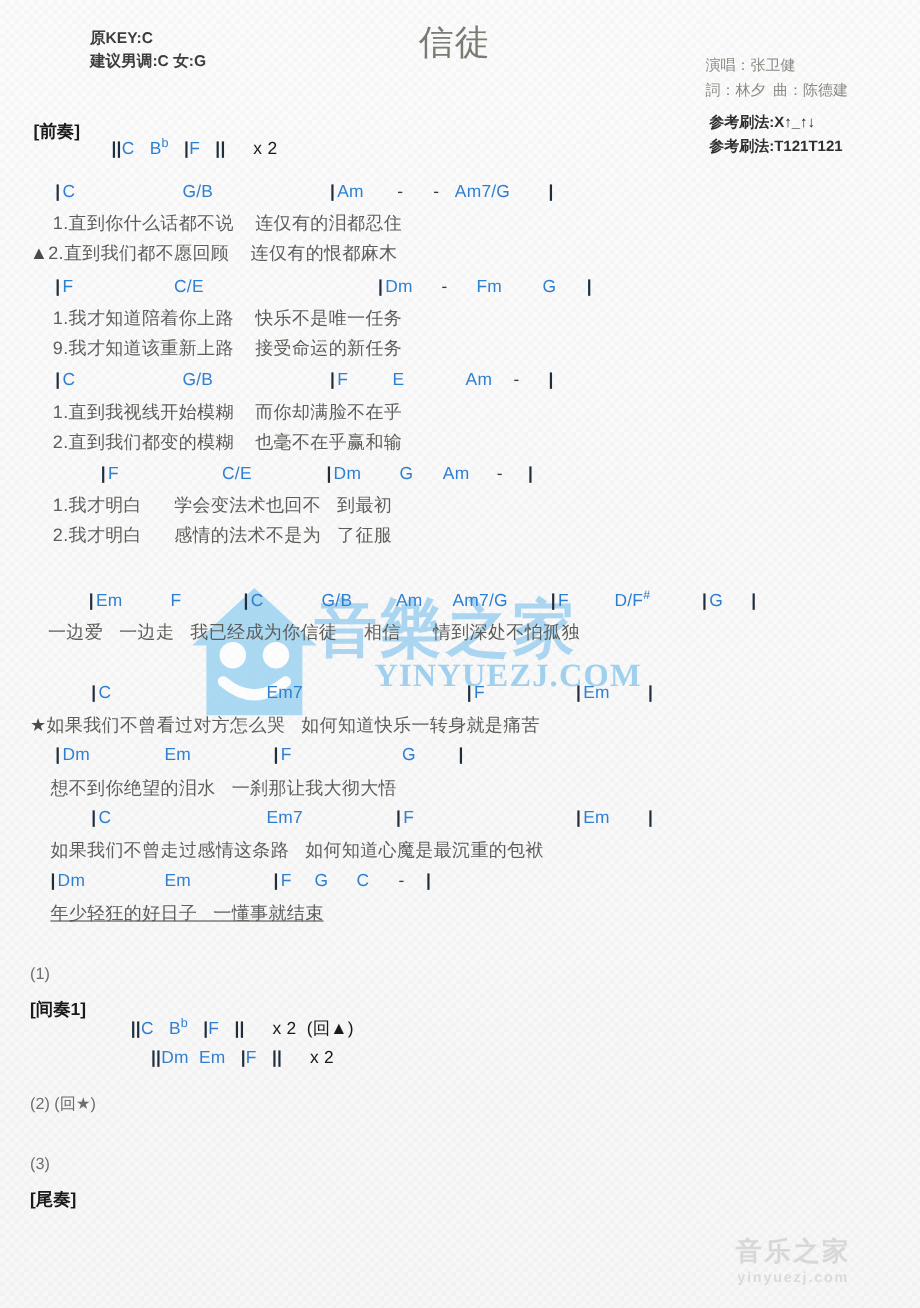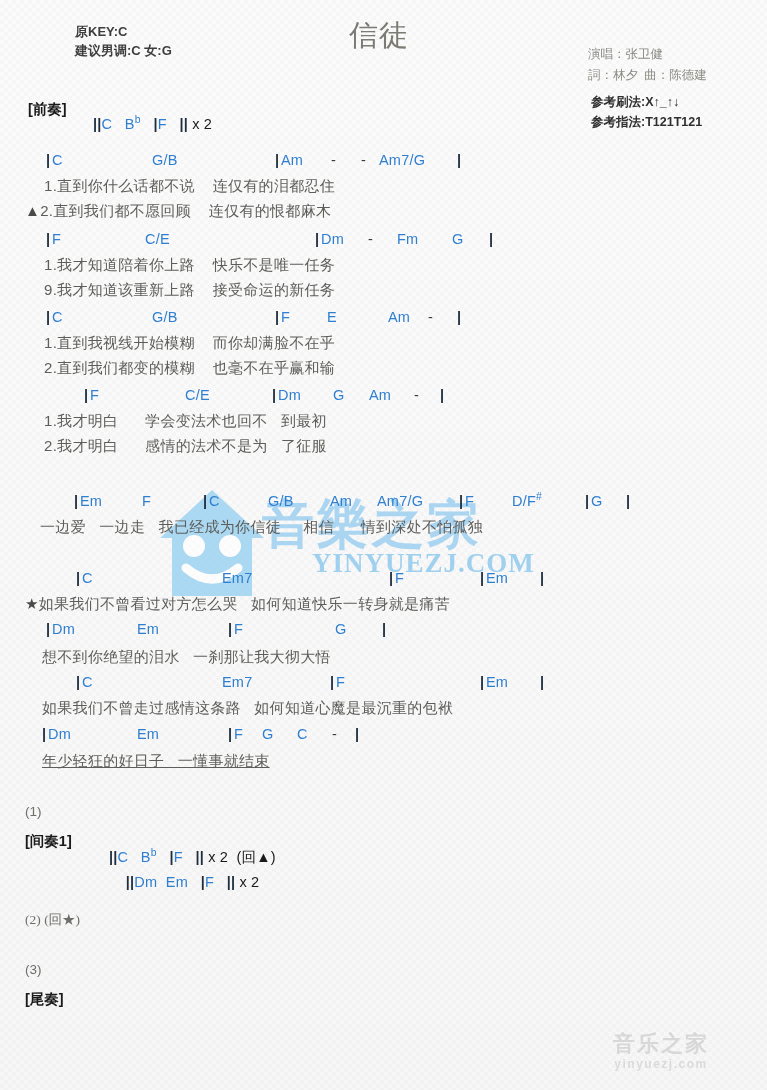--- a/index.html
+++ b/index.html
@@ -66,21 +66,21 @@
     font-weight: 700;
   }
   .chordline {
     font-size: 14.5px;
     color: #2b6fc2;
     letter-spacing: 0.2px;
   }
   .chordline .bar { color: #1f2d3d; font-weight: 700; }
   .chordline .ch { color: #2f7fd1; }
   .chordline .dash { color: #3a3a3a; }
-  .chordline .x2 { color: #1a1a1a; }
+  .chordline .x2 { color: #1a1a1a; padding-left: 19px; }
   .chordline sup {
     font-size: 0.72em;
     vertical-align: super;
     line-height: 0;
   }
   .lyricline {
     font-size: 15px;
     color: #5d5d5a;
     letter-spacing: 0.3px;
   }
@@ -176,21 +176,21 @@
 
   <div class="abs meta-text" style="left:75px; top:22px;">原KEY:C</div>
   <div class="abs meta-text" style="left:75px; top:41px;">建议男调:C 女:G</div>
 
   <div class="abs title" style="left:349px; top:16px;">信徒</div>
 
   <div class="abs credits" style="left:588px; top:44px;">演唱：张卫健</div>
   <div class="abs credits" style="left:588px; top:65px;">詞：林夕  曲：陈德建</div>
 
   <div class="abs tech" style="left:591px; top:92px;">参考刷法:X↑_↑↓</div>
-  <div class="abs tech" style="left:591px; top:112px;">参考指法:T121T121</div>
+  <div class="abs tech" style="left:591px; top:112px;">参考刷法:T121T121</div>
 
   <div class="abs section-tag" style="left:28px; top:100px;">[前奏]</div>
   <div class="abs chordline" style="left:76px; top:100px;">
     <span class="bar">||</span><span class="ch">C</span>&nbsp;&nbsp;&nbsp;<span class="ch">B<sup>b</sup></span>&nbsp;&nbsp;&nbsp;<span class="bar">|</span><span class="ch">F</span>&nbsp;&nbsp;&nbsp;<span class="bar">||</span><span class="x2"> x 2</span>
   </div>
 
   <div id="verse-host">
       <div class="abs chordline" style="left: 0px; top: 152px; width: 767px;"><span class="abs bar" style="left: 46px; top: 0px;">|</span><span class="abs ch" style="left: 52px; top: 0px;">C</span><span class="abs ch" style="left: 152px; top: 0px;">G/B</span><span class="abs bar" style="left: 275px; top: 0px;">|</span><span class="abs ch" style="left: 281px; top: 0px;">Am</span><span class="abs dash" style="left: 331px; top: 0px;">-</span><span class="abs dash" style="left: 361px; top: 0px;">-</span><span class="abs ch" style="left: 379px; top: 0px;">Am7/G</span><span class="abs bar" style="left: 457px; top: 0px;">|</span></div>
       <div class="abs lyricline" style="left: 44px; top: 177px;"><span>1.直到你什么话都不说    连仅有的泪都忍住</span></div>
       <div class="abs lyricline" style="left: 25px; top: 202px;"><span class="marker">▲</span><span>2.直到我们都不愿回顾    连仅有的恨都麻木</span></div>
@@ -221,21 +221,21 @@
   <div class="abs numlabel" style="left:25px; top:804px;">(1)</div>
 
   <div class="abs section-tag" style="left:25px; top:832px;">[间奏1]</div>
   <div class="abs chordline" style="left:92px; top:832px;">
     <span class="bar">||</span><span class="ch">C</span>&nbsp;&nbsp;&nbsp;<span class="ch">B<sup>b</sup></span>&nbsp;&nbsp;&nbsp;<span class="bar">|</span><span class="ch">F</span>&nbsp;&nbsp;&nbsp;<span class="bar">||</span><span class="x2"> x 2&nbsp; (回▲)</span>
   </div>
   <div class="abs chordline" style="left:92px; top:858px;">
     <span class="bar">&nbsp;&nbsp;&nbsp;&nbsp;||</span><span class="ch">Dm</span>&nbsp;&nbsp;<span class="ch">Em</span>&nbsp;&nbsp;&nbsp;<span class="bar">|</span><span class="ch">F</span>&nbsp;&nbsp;&nbsp;<span class="bar">||</span><span class="x2"> x 2</span>
   </div>
 
-  <div class="abs numlabel" style="left:25px; top:911px;font-family:Liberation Serif, serif;"><span>(2)</span>&nbsp;<span>(回★)</span></div>
+  <div class="abs numlabel" style="left:25px; top:911px;"><span>(2)</span>&nbsp;<span>(回★)</span></div>
 
   <div class="abs numlabel" style="left:25px; top:962px;">(3)</div>
 
   <div class="abs section-tag" style="left:25px; top:990px;">[尾奏]</div>
 
 </div>
 
 <div class="wm-bottom">
   <span class="b1">音乐之家</span>
   <span class="b2">yinyuezj.com</span>

